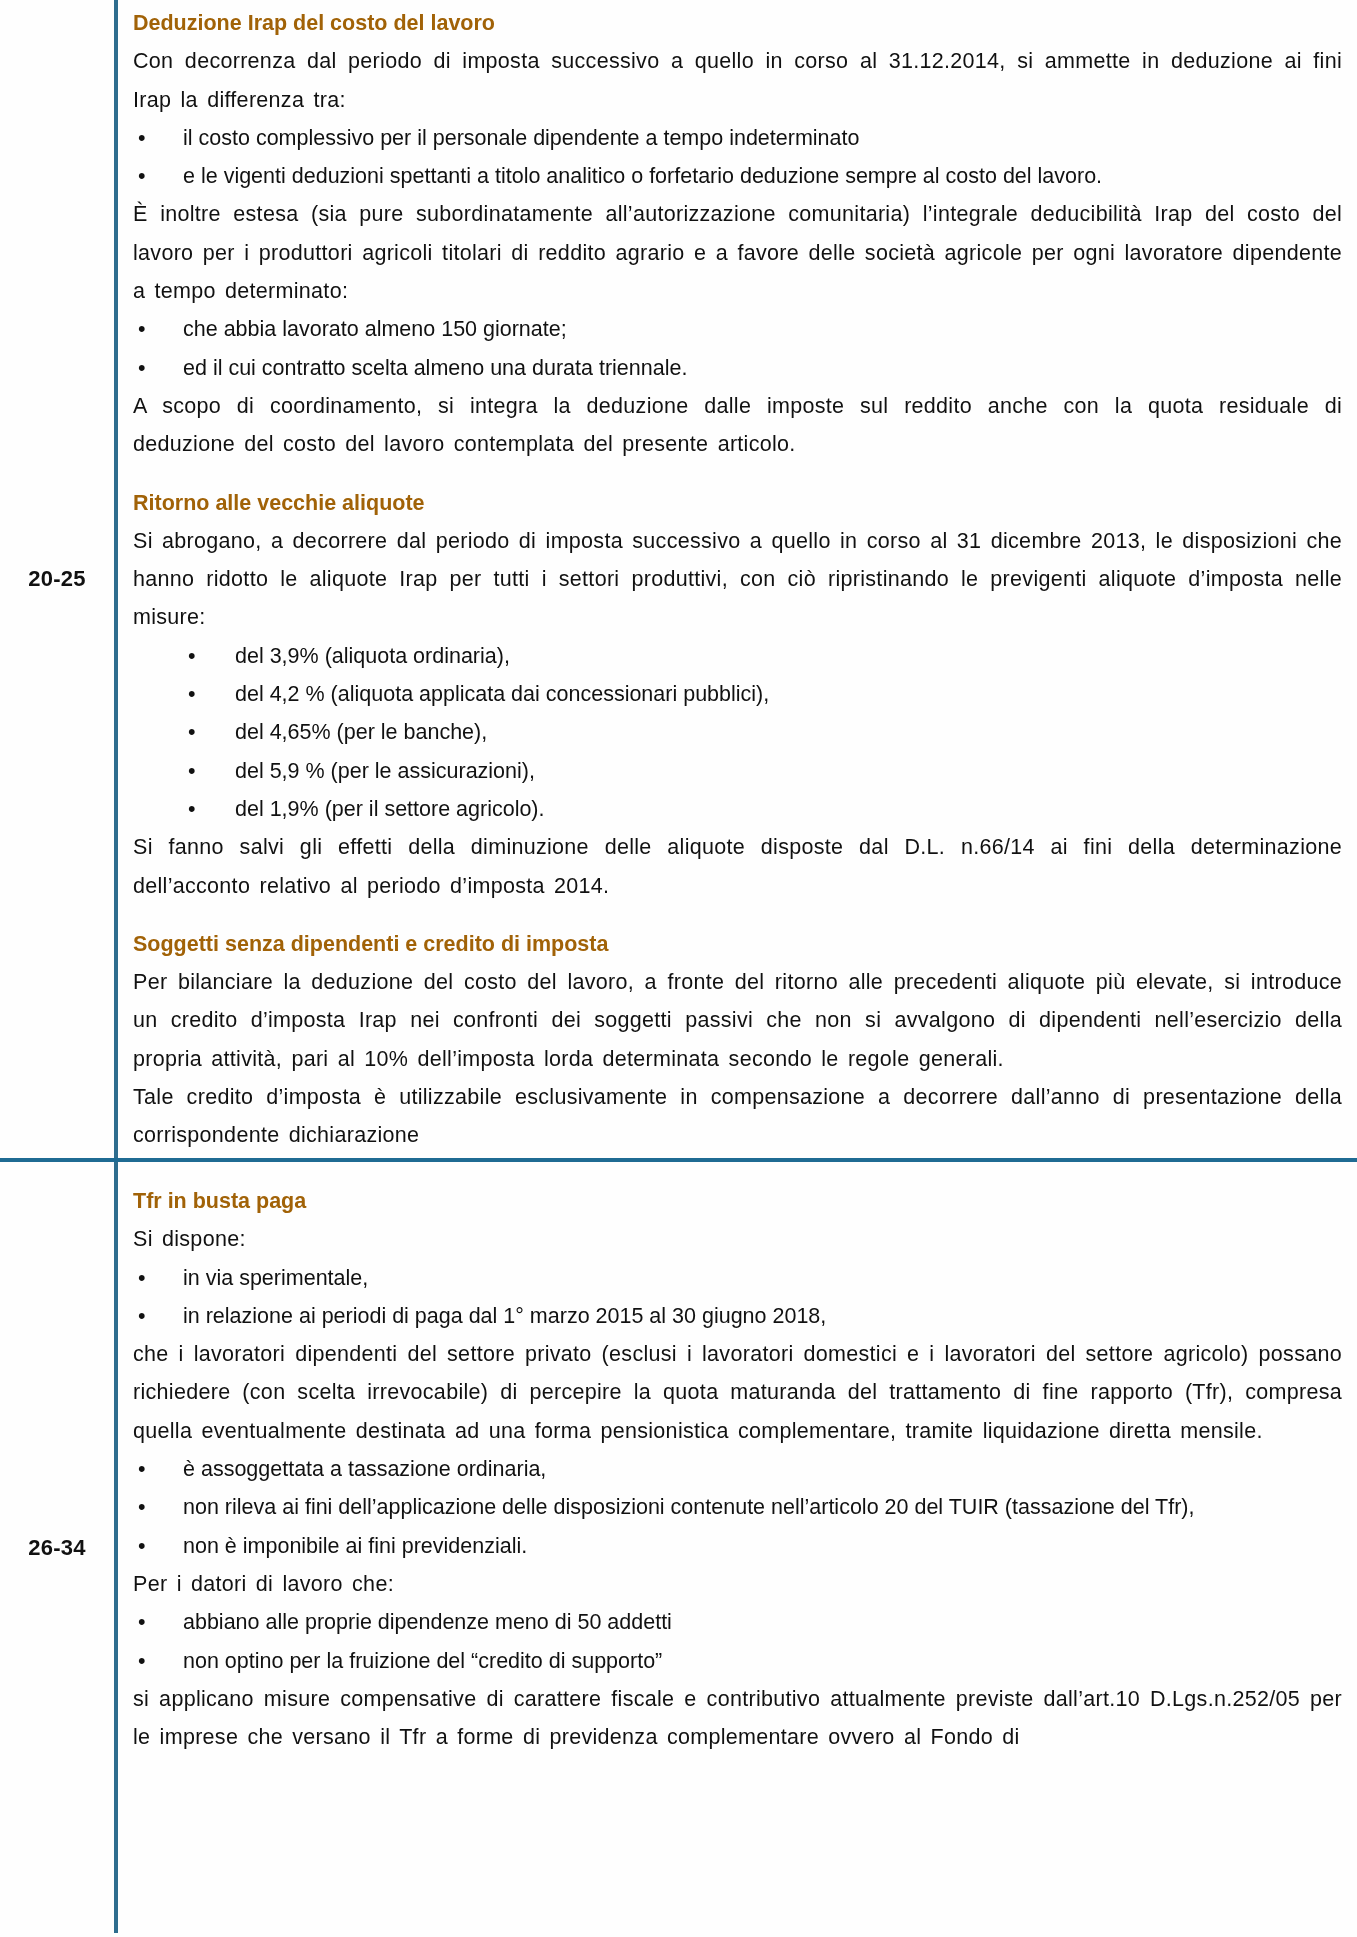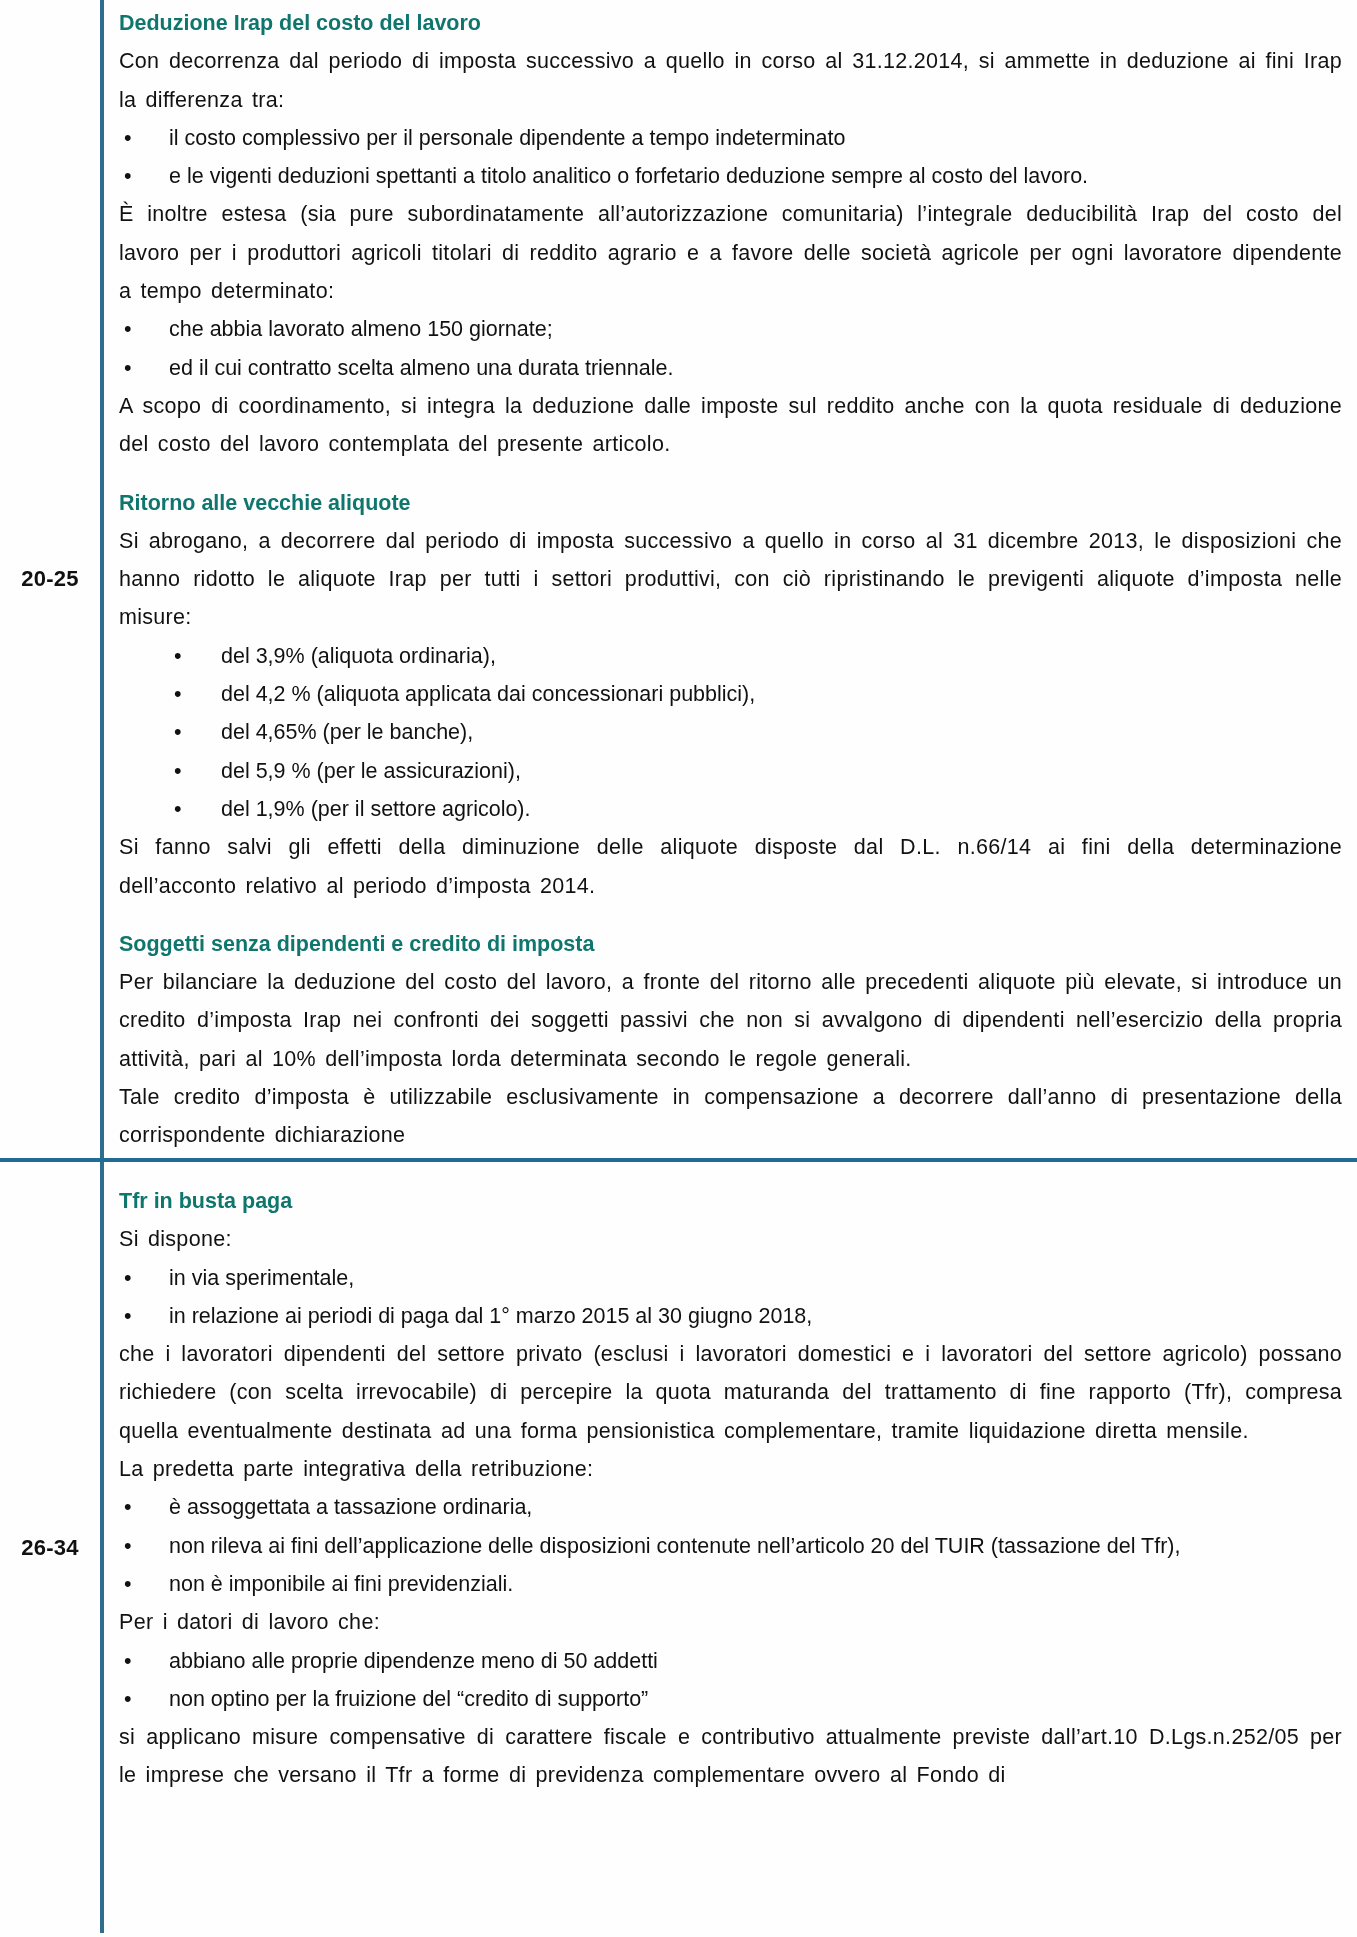--- a/index.html
+++ b/index.html
@@ -15,21 +15,21 @@
     width:1357px;
     height:1937px;
     background:#fefefe;
     overflow:hidden;
   }
   .doc-table{width:100%;height:100%;display:flex;flex-direction:column;}
   .trow{display:flex;flex-direction:row;width:100%;}
   .trow-1{height:1158px;}
   .trow-2{height:775px;border-top:4px solid var(--hline);}
   .ref-cell{
-    width:104px;
+    width:118px;
     flex:none;
     border-right:4px solid var(--vline);
     display:flex;
     align-items:center;
     justify-content:center;
   }
   .ref-label{
     font-weight:700;
     font-size:22px;
     letter-spacing:0.2px;
@@ -39,21 +39,21 @@
     padding:4px 15px 0 15px;
     overflow:hidden;
   }
   .trow-2 .content-cell{padding-top:20px;}
   .section + .section{margin-top:20px;}
   .heading{
     margin:0;
     font-size:21.5px;
     font-weight:700;
     line-height:38.3px;
-    color:#0f766e;
+    color:#a16207;
   }
   .para{
     margin:0;
     font-size:21.5px;
     line-height:38.3px;
     text-align:justify;
     word-spacing:3px;
     letter-spacing:0.3px;
   }
   .blist{margin:0;}
@@ -122,21 +122,20 @@
         </div>
         <div class="content-cell">
           <section class="section">
             <h2 class="heading">Tfr in busta paga</h2>
             <p class="para">Si dispone:</p>
             <div class="blist lvl1">
               <div class="li"><span class="bullet">•</span><span class="li-text">in via sperimentale,</span></div>
               <div class="li"><span class="bullet">•</span><span class="li-text">in relazione ai periodi di paga dal 1° marzo 2015 al 30 giugno 2018,</span></div>
             </div>
             <p class="para">che i lavoratori dipendenti del settore privato (esclusi i lavoratori domestici e i lavoratori del settore agricolo) possano richiedere (con scelta irrevocabile) di percepire la quota maturanda del trattamento di fine rapporto (Tfr), compresa quella eventualmente destinata ad una forma pensionistica complementare, tramite liquidazione diretta mensile.</p>
-            <p class="para">La predetta parte integrativa della retribuzione:</p>
             <div class="blist lvl1">
               <div class="li"><span class="bullet">•</span><span class="li-text">è assoggettata a tassazione ordinaria,</span></div>
               <div class="li"><span class="bullet">•</span><span class="li-text">non rileva ai fini dell’applicazione delle disposizioni contenute nell’articolo 20 del TUIR (tassazione del Tfr),</span></div>
               <div class="li"><span class="bullet">•</span><span class="li-text">non è imponibile ai fini previdenziali.</span></div>
             </div>
             <p class="para">Per i datori di lavoro che:</p>
             <div class="blist lvl1">
               <div class="li"><span class="bullet">•</span><span class="li-text">abbiano alle proprie dipendenze meno di 50 addetti</span></div>
               <div class="li"><span class="bullet">•</span><span class="li-text">non optino per la fruizione del “credito di supporto”</span></div>
             </div>

